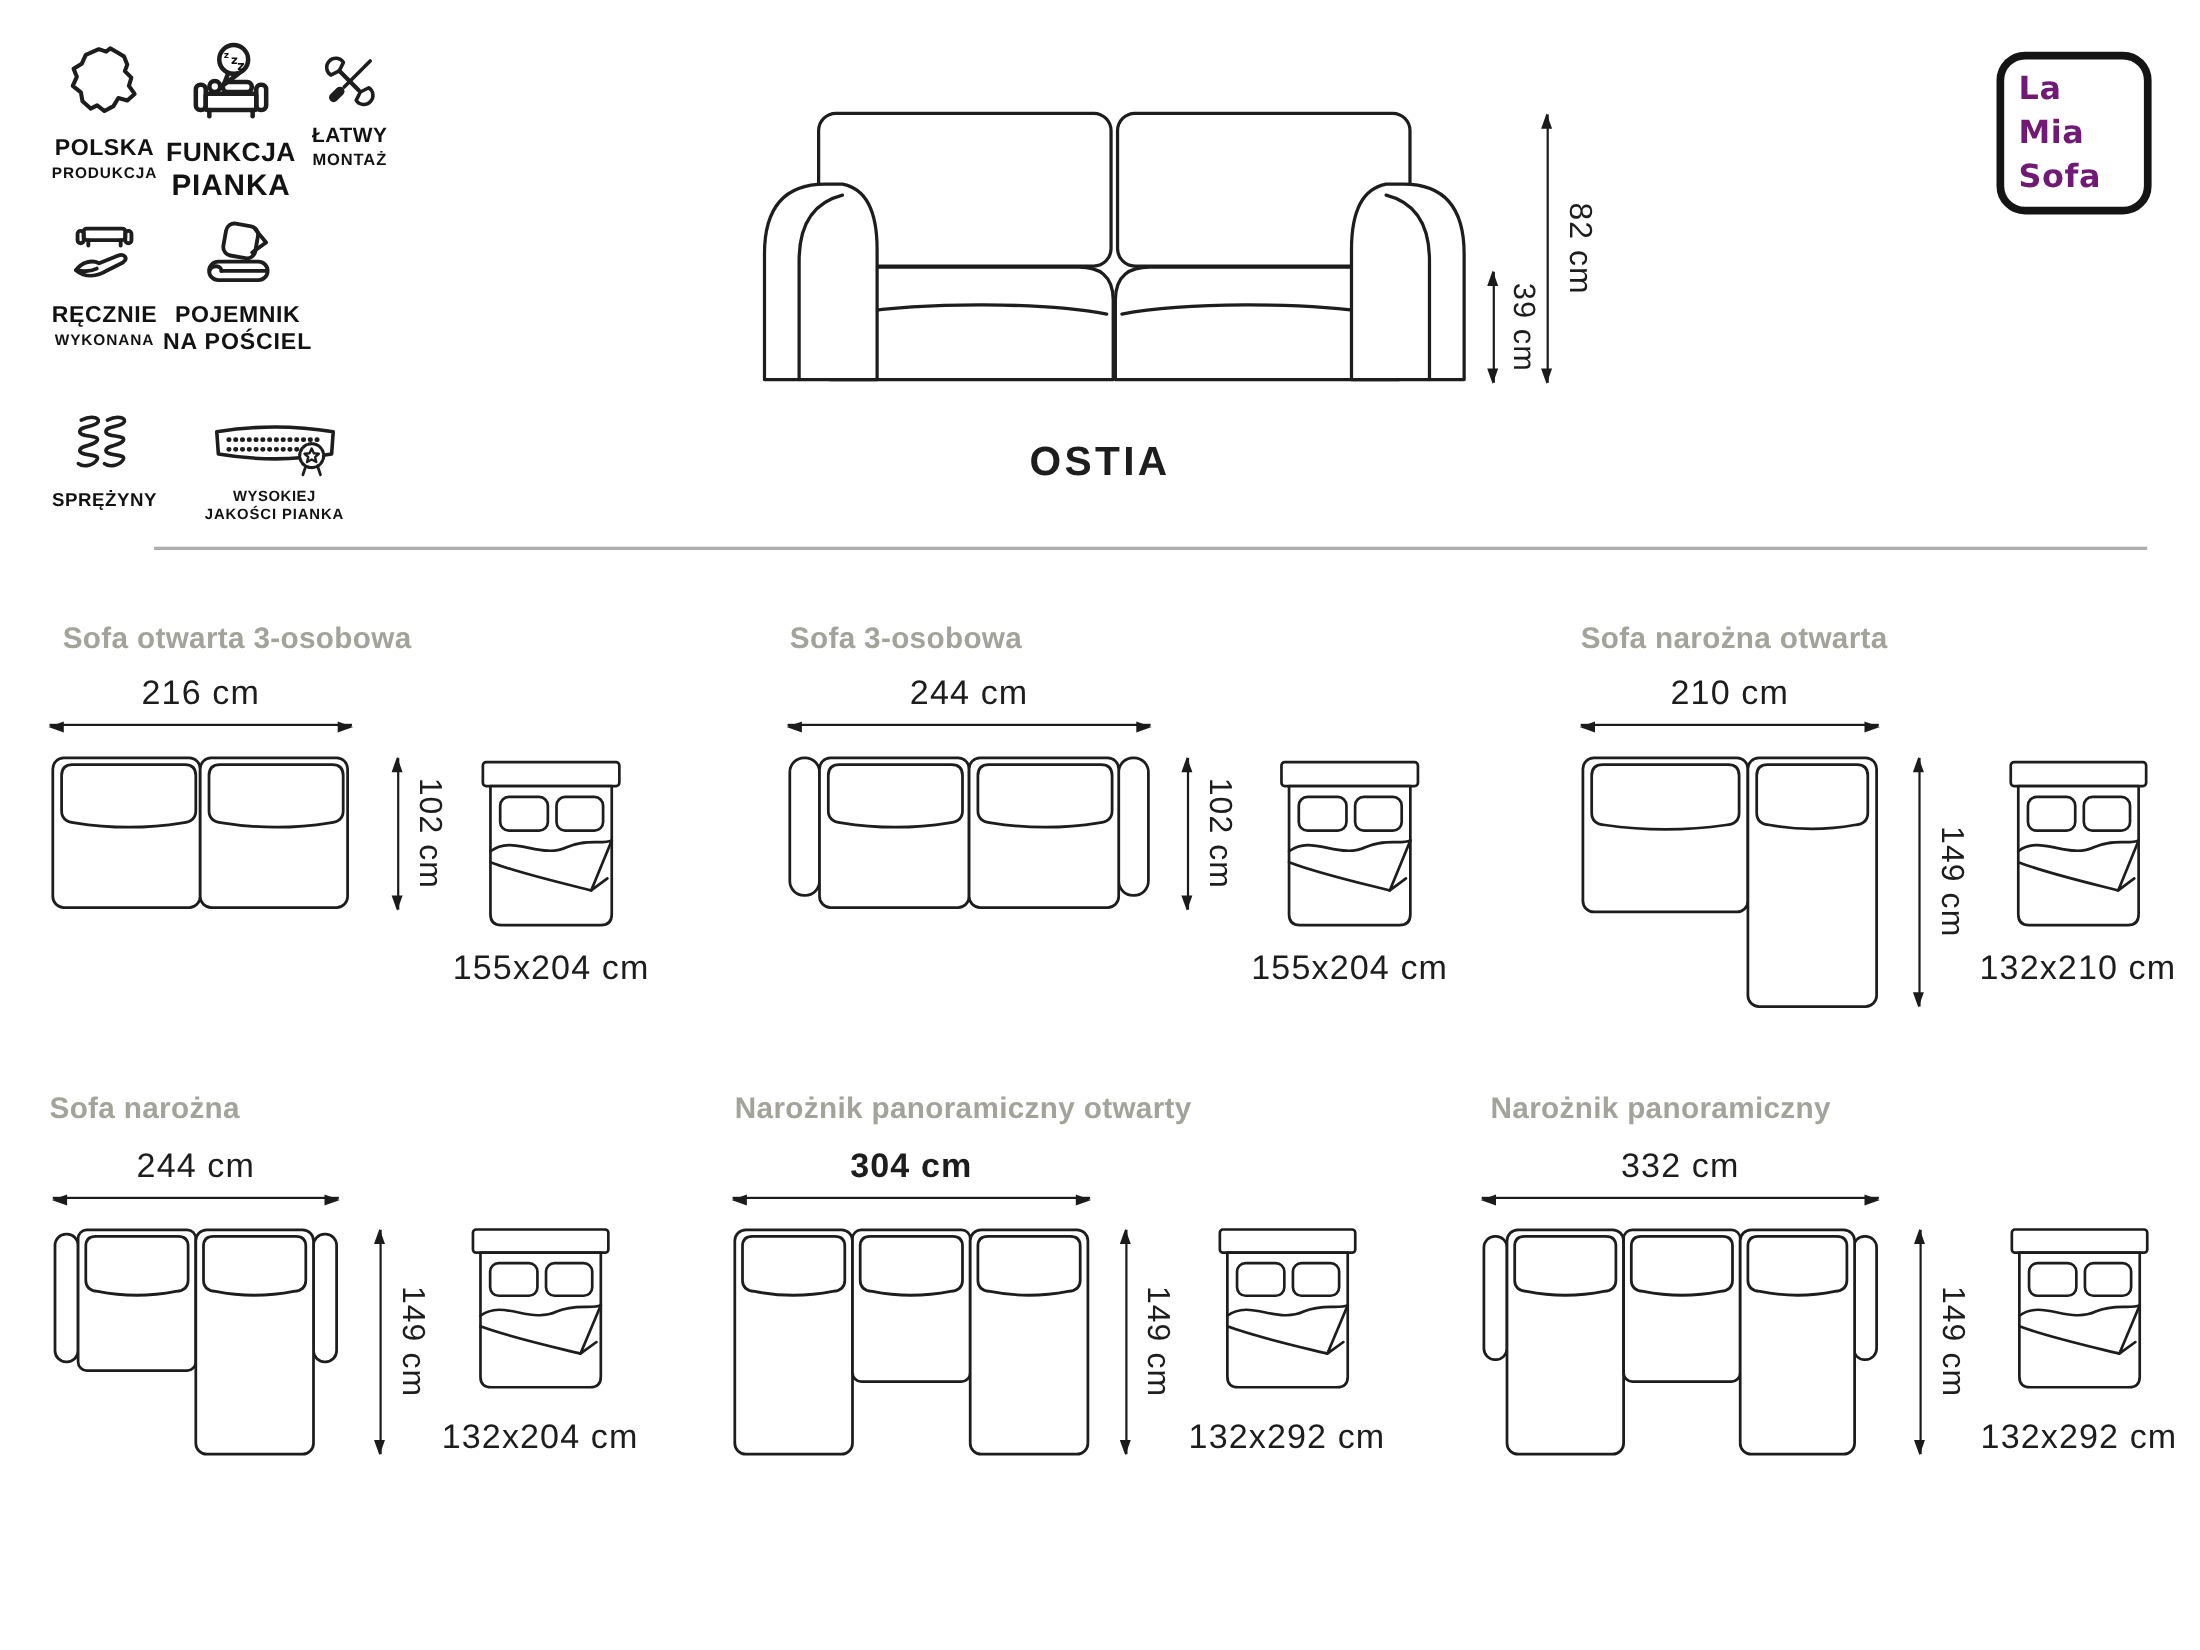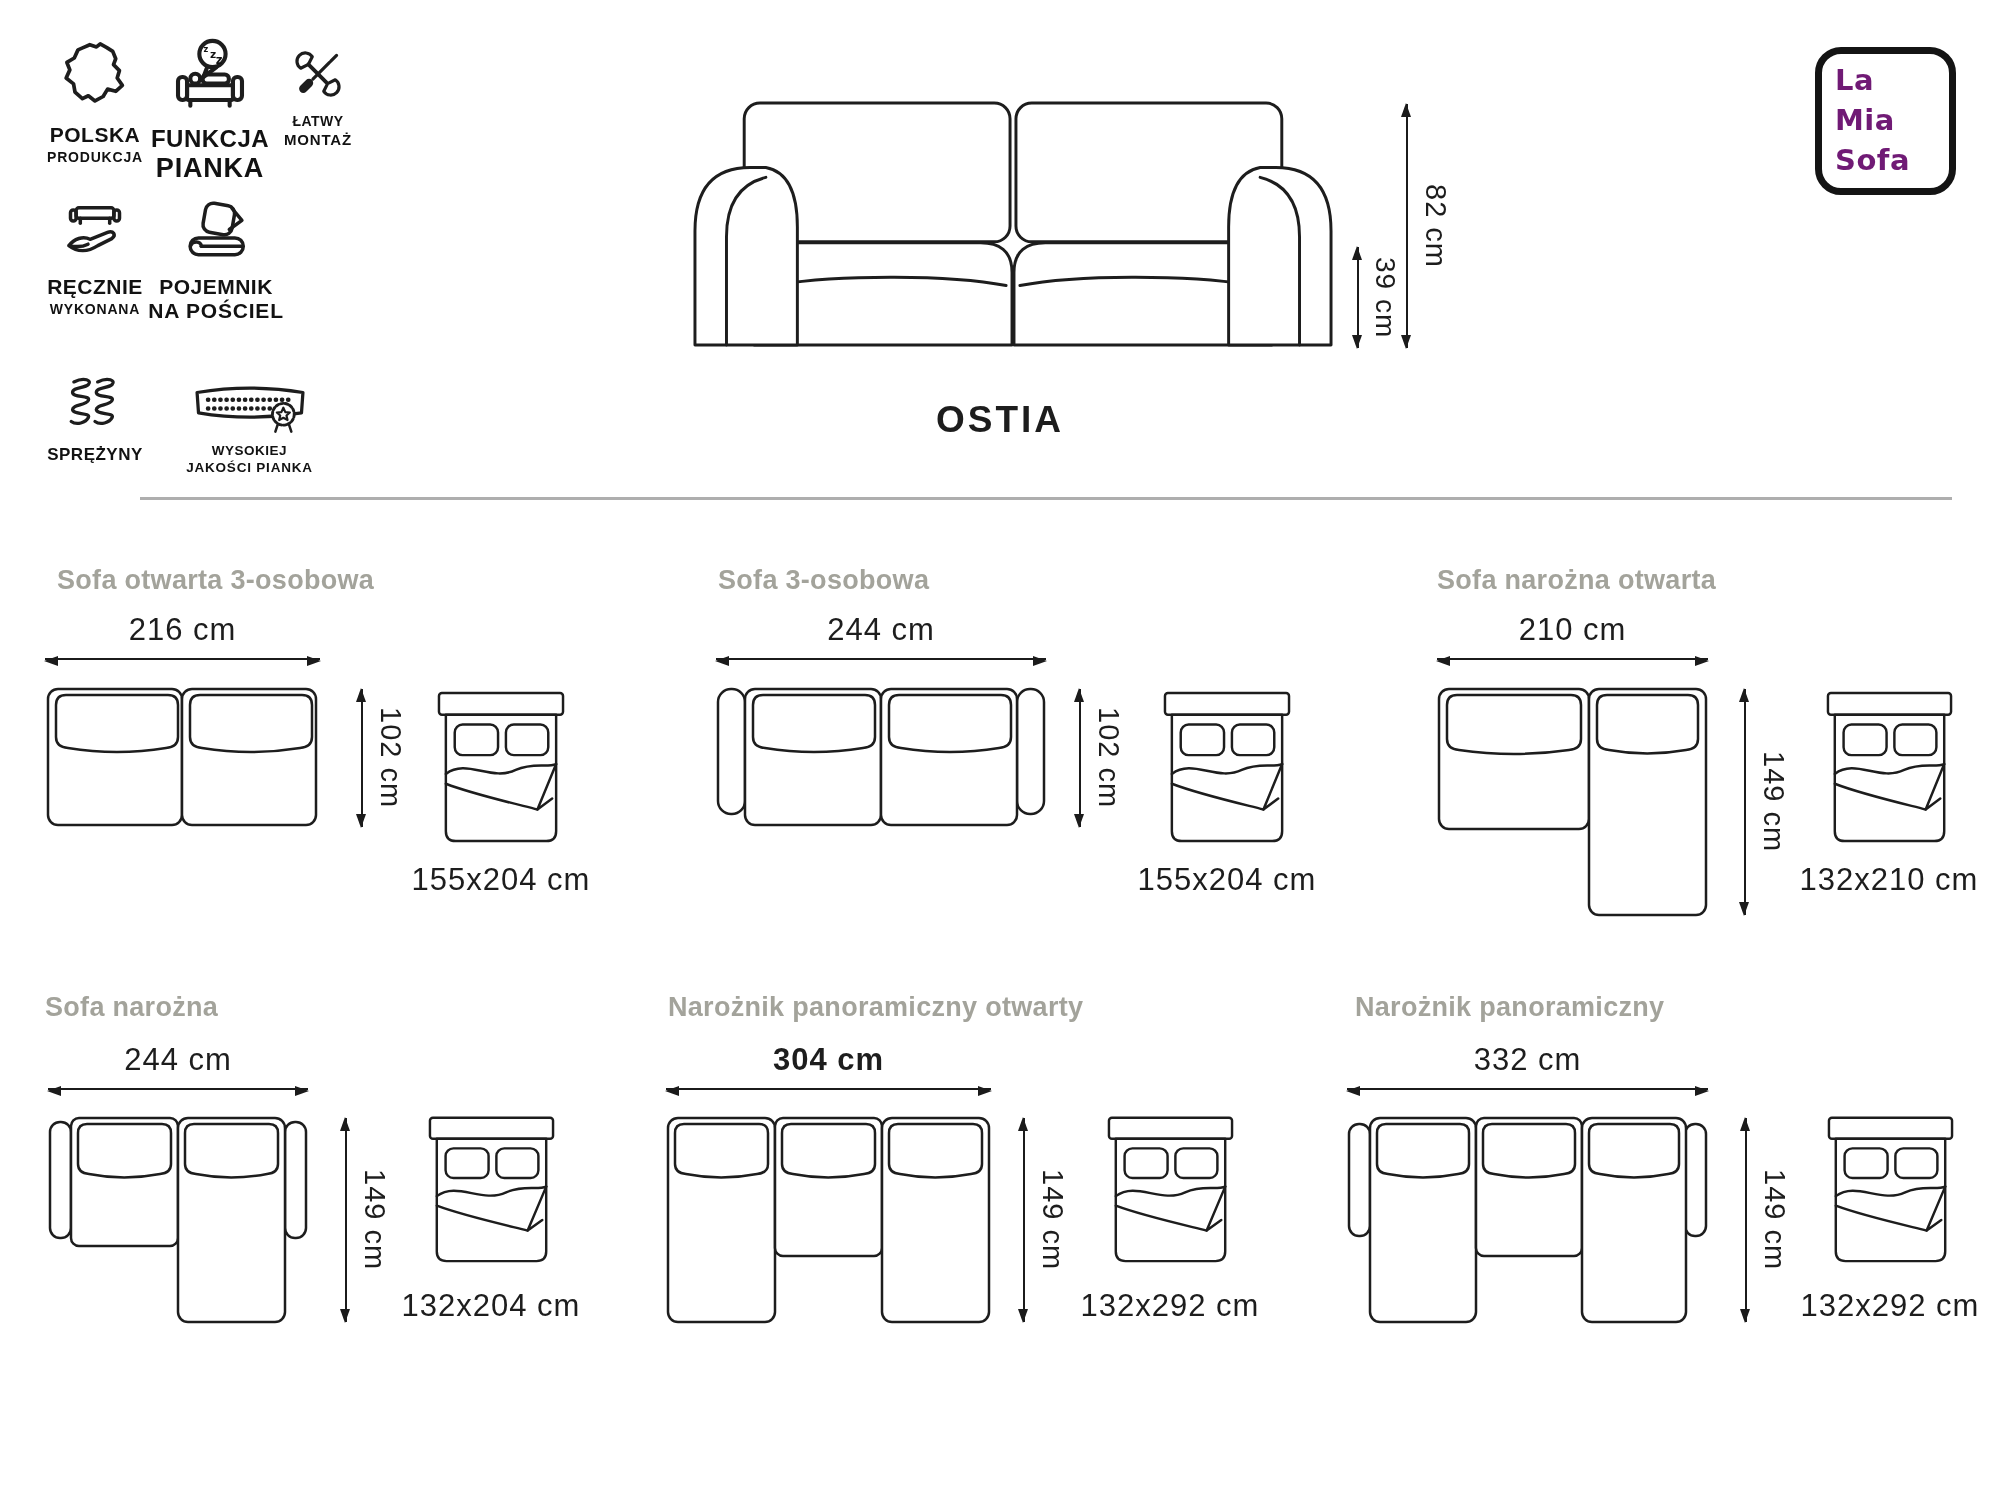--- a/index.html
+++ b/index.html
@@ -85,21 +85,21 @@
         <g class="lineart nofill" stroke-width="5">
           <path d="M23,41 A13,13 0 1 1 41,23 L35,35 Z"></path>
           <line x1="35" y1="35" x2="63" y2="63" stroke-width="6"></line>
           <path d="M77,59 A13,13 0 1 1 59,77 L65,65 Z"></path>
           <line x1="68" y1="32" x2="42" y2="58"></line>
           <line x1="70" y1="30" x2="79" y2="21"></line>
           <line x1="36" y1="64" x2="27" y2="73" stroke-width="13"></line>
         </g>
       </svg>
     </span>
-    <div class="l1" style="font-size:14px;text-align:center;">ŁATWY</div>
+    <div class="l1" style="font-size:19px;text-align:center;">ŁATWY</div>
     <div class="l2" style="font-size:15px;">MONTAŻ</div>
   </div>
 
   <div class="feat" style="left:25px;top:198px;width:140px;">
     <span>
       <svg width="74" height="70" viewBox="0 0 100 100">
         <g class="lineart nofill" stroke-width="5">
           <rect x="23" y="14" width="54" height="15" rx="4"></rect>
           <rect x="15" y="17" width="8" height="16" rx="4"></rect>
           <rect x="77" y="17" width="8" height="16" rx="4"></rect>

